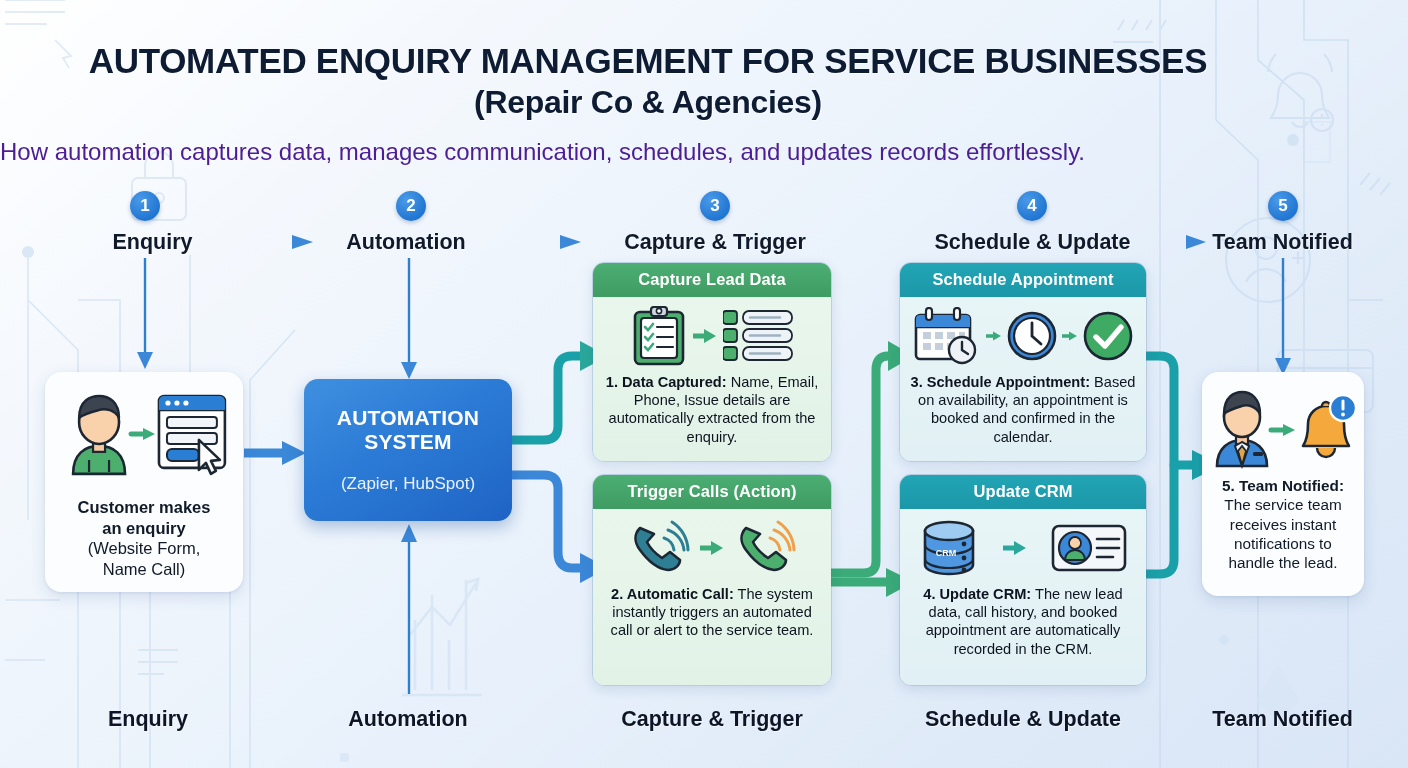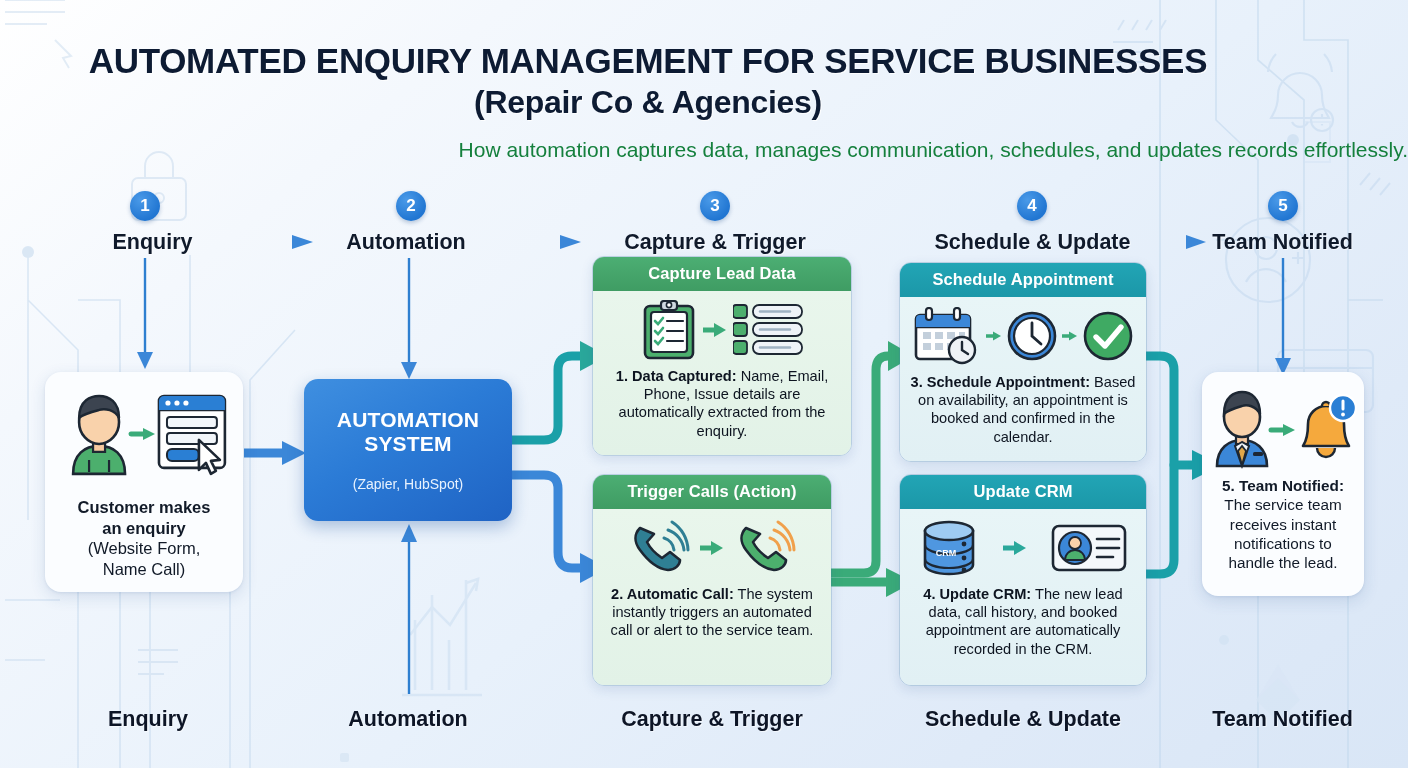--- a/index.html
+++ b/index.html
@@ -19,21 +19,21 @@
   .title {
     position: absolute; top: 40px; left: 0; width: 1296px;
     text-align: center;
     font-size: 35px; font-weight: bold; letter-spacing: -0.3px;
     color: #0d1b33; line-height: 1.22;
     text-shadow: 1px 1px 0 rgba(255,255,255,.85);
   }
   .title .line2 { display:block; font-size: 32px; }
   .subtitle {
     position: absolute; top: 138px; left: 0; width: 1408px;
-    text-align: right; font-size: 21px; color: #15803d;
+    text-align: left; font-size: 24px; color: #4c1d95;
   }
 
   
   .badge {
     position:absolute; width: 30px; height: 30px; border-radius: 50%;
     background: radial-gradient(circle at 35% 30%, #4a9ae8, #2176d2 70%);
     color:#fff; font-size: 17px; font-weight:bold;
     display:flex; align-items:center; justify-content:center;
     box-shadow: 0 2px 4px rgba(20,70,130,.28);
   }
@@ -62,21 +62,21 @@
   
   .autobox {
     position:absolute; left:304px; top:379px; width:208px; height:142px;
     border-radius: 14px;
     background: linear-gradient(150deg, #3f8fe0 0%, #2b7bd6 45%, #1f63c4 100%);
     box-shadow: 0 6px 16px rgba(25,80,160,.32);
     display:flex; flex-direction:column; align-items:center; justify-content:center;
     color:#fff; text-align:center;
   }
   .autobox .t1 { font-size: 21px; font-weight:bold; line-height:1.14; letter-spacing:.2px; }
-  .autobox .t2 { font-size: 14px; margin-top:21px; color:#e8f2fe; }
+  .autobox .t2 { font-size: 17px; margin-top:21px; color:#e8f2fe; }
 
   
   .dcard {
     position:absolute; border-radius: 12px; overflow:hidden;
     border:1px solid rgba(60,120,160,.28);
     box-shadow: 0 4px 12px rgba(35,80,140,.13);
     display:flex; flex-direction:column;
   }
   .dcard .hd {
     color:#fff; font-size:16.5px; font-weight:bold; text-align:center;
@@ -341,21 +341,21 @@
   </div>
 
   <div class="autobox">
     <div class="t1">
       <span>AUTOMATION</span><br>
       <span>SYSTEM</span>
     </div>
     <div class="t2">(Zapier, HubSpot)</div>
   </div>
 
-  <div class="dcard" style="left:592px;top:256px;width:260px;height:200px">
+  <div class="dcard" style="left:592px;top:262px;width:240px;height:200px">
     <div class="hd g-hd">Capture Lead Data</div>
     <div class="bd g-bd">
       <div class="icons">
         <svg width="56" height="60" viewBox="0 0 56 60">
           <rect x="4" y="6" width="48" height="52" rx="5" fill="#4caf6d" stroke="#1d2733" stroke-width="2.6"></rect>
           <rect x="10" y="12" width="36" height="40" rx="3" fill="#fff" stroke="#1d2733" stroke-width="2.2"></rect>
           <rect x="20" y="1" width="16" height="9" rx="3" fill="#cfd8e0" stroke="#1d2733" stroke-width="2.2"></rect>
           <circle cx="28" cy="5" r="2.6" fill="#fff" stroke="#1d2733" stroke-width="1.6"></circle>
           <g stroke="#3aab79" stroke-width="2.6" fill="none" stroke-linecap="round">
             <path d="M14 21 l3 3 l5 -6"></path>

